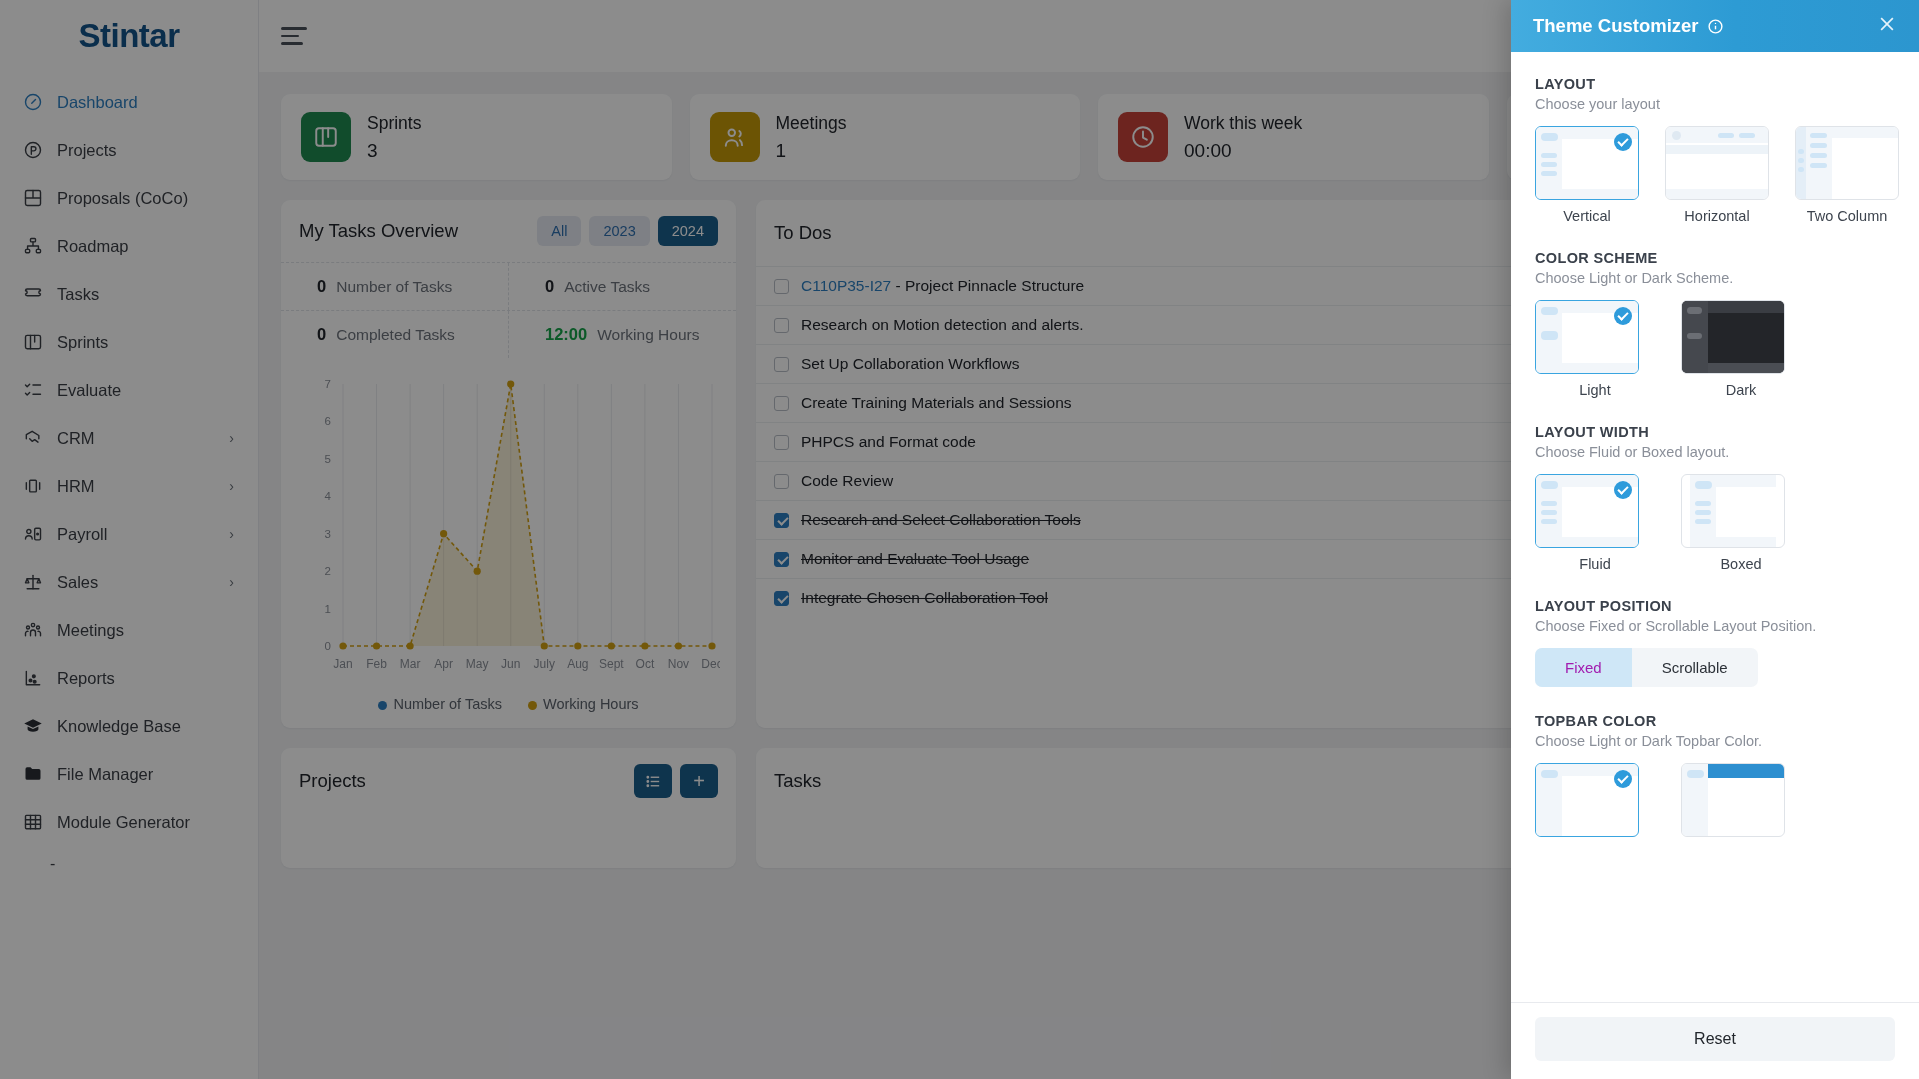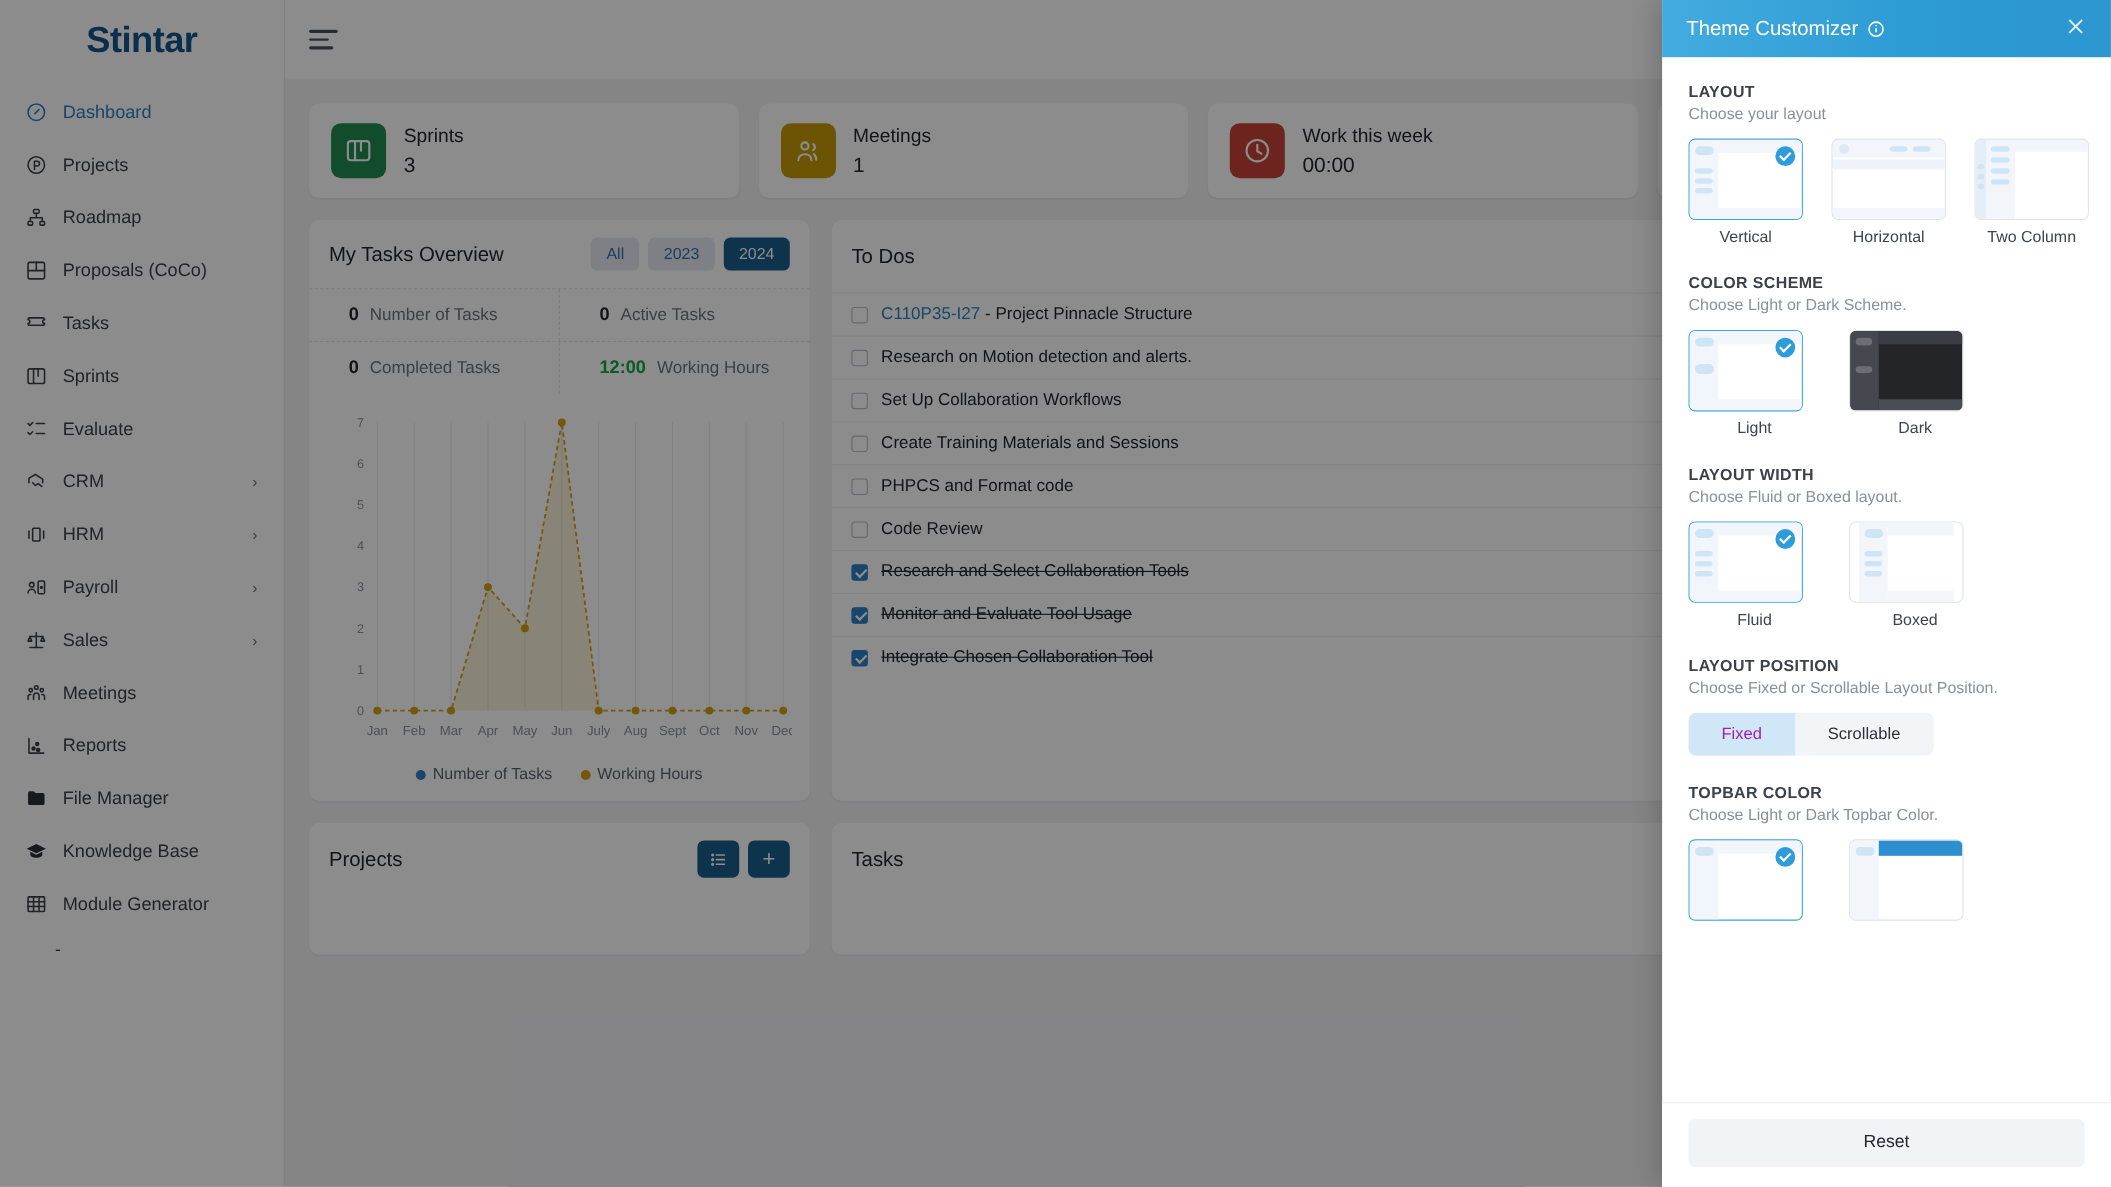--- a/index.html
+++ b/index.html
@@ -129,21 +129,21 @@
   
   #customizer {
     position:absolute; right:0; top:0; width:408px; height:1079px;
     background:#fff; z-index: 60; display:flex; flex-direction:column;
     box-shadow: -6px 0 22px rgba(0,0,0,0.18);
   }
   .tc-head {
     height: 52px; background: linear-gradient(90deg,#43acdf 0%, #2d9bd4 55%, #2c96cf 100%);
     display:flex; align-items:center; padding: 0 22px; color:#fff; flex:0 0 52px;
   }
-  .tc-title { font-size: 18.5px; font-weight:400; }
+  .tc-title { font-size: 18.5px; font-weight:700; }
   .tc-info { margin-left:8px; display:inline-flex; }
   .tc-close { margin-left:auto; cursor:pointer; }
   .tc-body { flex:1 1 auto; overflow:hidden; padding: 24px 24px 0 24px; position:relative; }
   .tc-sec { margin-bottom: 26px; }
   .tc-sec h4 { font-size: 14.5px; font-weight:700; letter-spacing:.35px; color:#3a414b; text-transform:uppercase; }
   .tc-sec p.sub { font-size: 14.5px; color:#8a8f99; margin-top: 4px; }
   .opt-row { display:flex; gap: 26px; margin-top: 14px; }
   .opt { width: 120px; }
   .thumb {
     width: 104px; height: 74px; border:1.5px solid #dfe3e8; border-radius:6px;
@@ -197,40 +197,40 @@
             <svg viewBox="0 0 24 24" fill="none" stroke="#3b3f46" stroke-width="1.7" stroke-linecap="round" stroke-linejoin="round">
               <circle cx="12" cy="12" r="9"></circle>
               <path d="M10 17V8h3a2.5 2.5 0 0 1 0 5h-3"></path>
             </svg>
           </span>
           <span>Projects</span>
         </div>
         <div class="nav-item">
           <span class="ic">
             <svg viewBox="0 0 24 24" fill="none" stroke="#3b3f46" stroke-width="1.7" stroke-linecap="round" stroke-linejoin="round">
+              <rect x="3" y="3" width="18" height="18" rx="2"></rect>
+              <path d="M3 12h18M12 3v9"></path>
+            </svg>
+          </span>
+          <span>Proposals (CoCo)</span>
+        </div>
+        <div class="nav-item">
+          <span class="ic">
+            <svg viewBox="0 0 24 24" fill="none" stroke="#3b3f46" stroke-width="1.7" stroke-linecap="round" stroke-linejoin="round">
               <rect x="9" y="3" width="6" height="4" rx="1"></rect>
               <rect x="3" y="16" width="5" height="4" rx="1"></rect>
               <rect x="16" y="16" width="5" height="4" rx="1"></rect>
               <path d="M12 7v5M5.5 16v-4h13v4"></path>
             </svg>
           </span>
           <span>Roadmap</span>
         </div>
         <div class="nav-item">
           <span class="ic">
             <svg viewBox="0 0 24 24" fill="none" stroke="#3b3f46" stroke-width="1.7" stroke-linecap="round" stroke-linejoin="round">
-              <rect x="3" y="3" width="18" height="18" rx="2"></rect>
-              <path d="M3 12h18M12 3v9"></path>
-            </svg>
-          </span>
-          <span>Proposals (CoCo)</span>
-        </div>
-        <div class="nav-item">
-          <span class="ic">
-            <svg viewBox="0 0 24 24" fill="none" stroke="#3b3f46" stroke-width="1.7" stroke-linecap="round" stroke-linejoin="round">
               <path d="M3 8a2 2 0 0 1 2-2h14a2 2 0 0 1 2 2 2 2 0 0 0 0 4 2 2 0 0 1-2 2H5a2 2 0 0 1-2-2 2 2 0 0 0 0-4z"></path>
             </svg>
           </span>
           <span>Tasks</span>
         </div>
         <div class="nav-item">
           <span class="ic">
             <svg viewBox="0 0 24 24" fill="none" stroke="#3b3f46" stroke-width="1.7" stroke-linecap="round" stroke-linejoin="round">
               <rect x="3" y="4" width="18" height="16" rx="2"></rect>
               <path d="M9 4v16M14 4v8" stroke-width="1.7"></path>
@@ -312,32 +312,32 @@
               <circle cx="9" cy="15" r="1.6" fill="#3b3f46"></circle>
               <circle cx="14" cy="16.5" r="1.6" fill="#3b3f46"></circle>
               <circle cx="13" cy="10" r="1.6" fill="#3b3f46"></circle>
             </svg>
           </span>
           <span>Reports</span>
         </div>
         <div class="nav-item">
           <span class="ic">
             <svg viewBox="0 0 24 24" fill="#2b2f36" stroke="none">
+              <path d="M12 4L1.5 9 12 14l10.5-5zM5.5 12.5V16c0 1.6 3 3 6.5 3s6.5-1.4 6.5-3v-3.5L12 15.6z"></path>
+            </svg>
+          </span>
+          <span>Knowledge Base</span>
+        </div>
+        <div class="nav-item">
+          <span class="ic">
+            <svg viewBox="0 0 24 24" fill="#2b2f36" stroke="none">
               <path d="M3 6a2 2 0 0 1 2-2h4l2 2h8a2 2 0 0 1 2 2v9a2 2 0 0 1-2 2H5a2 2 0 0 1-2-2z"></path>
             </svg>
           </span>
           <span>File Manager</span>
-        </div>
-        <div class="nav-item">
-          <span class="ic">
-            <svg viewBox="0 0 24 24" fill="#2b2f36" stroke="none">
-              <path d="M12 4L1.5 9 12 14l10.5-5zM5.5 12.5V16c0 1.6 3 3 6.5 3s6.5-1.4 6.5-3v-3.5L12 15.6z"></path>
-            </svg>
-          </span>
-          <span>Knowledge Base</span>
         </div>
         <div class="nav-item">
           <span class="ic">
             <svg viewBox="0 0 24 24" fill="none" stroke="#3b3f46" stroke-width="1.7" stroke-linecap="round" stroke-linejoin="round">
               <rect x="3" y="4" width="18" height="16" rx="1"></rect>
               <path d="M3 9.3h18M3 14.6h18M9 4v16M15 4v16"></path>
             </svg>
           </span>
           <span>Module Generator</span>
         </div>

